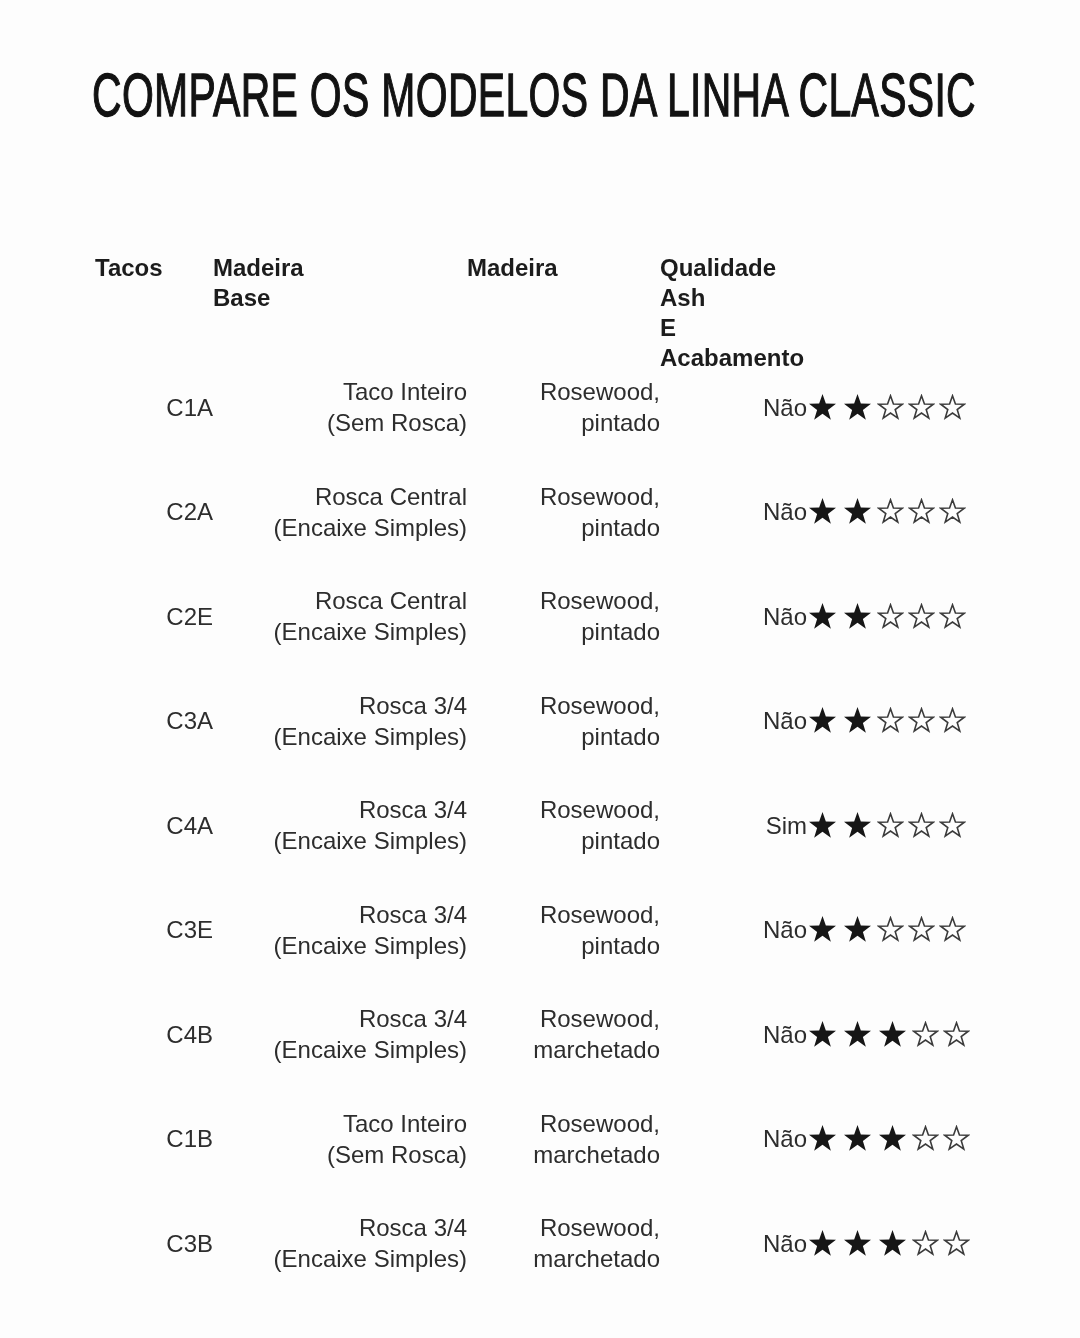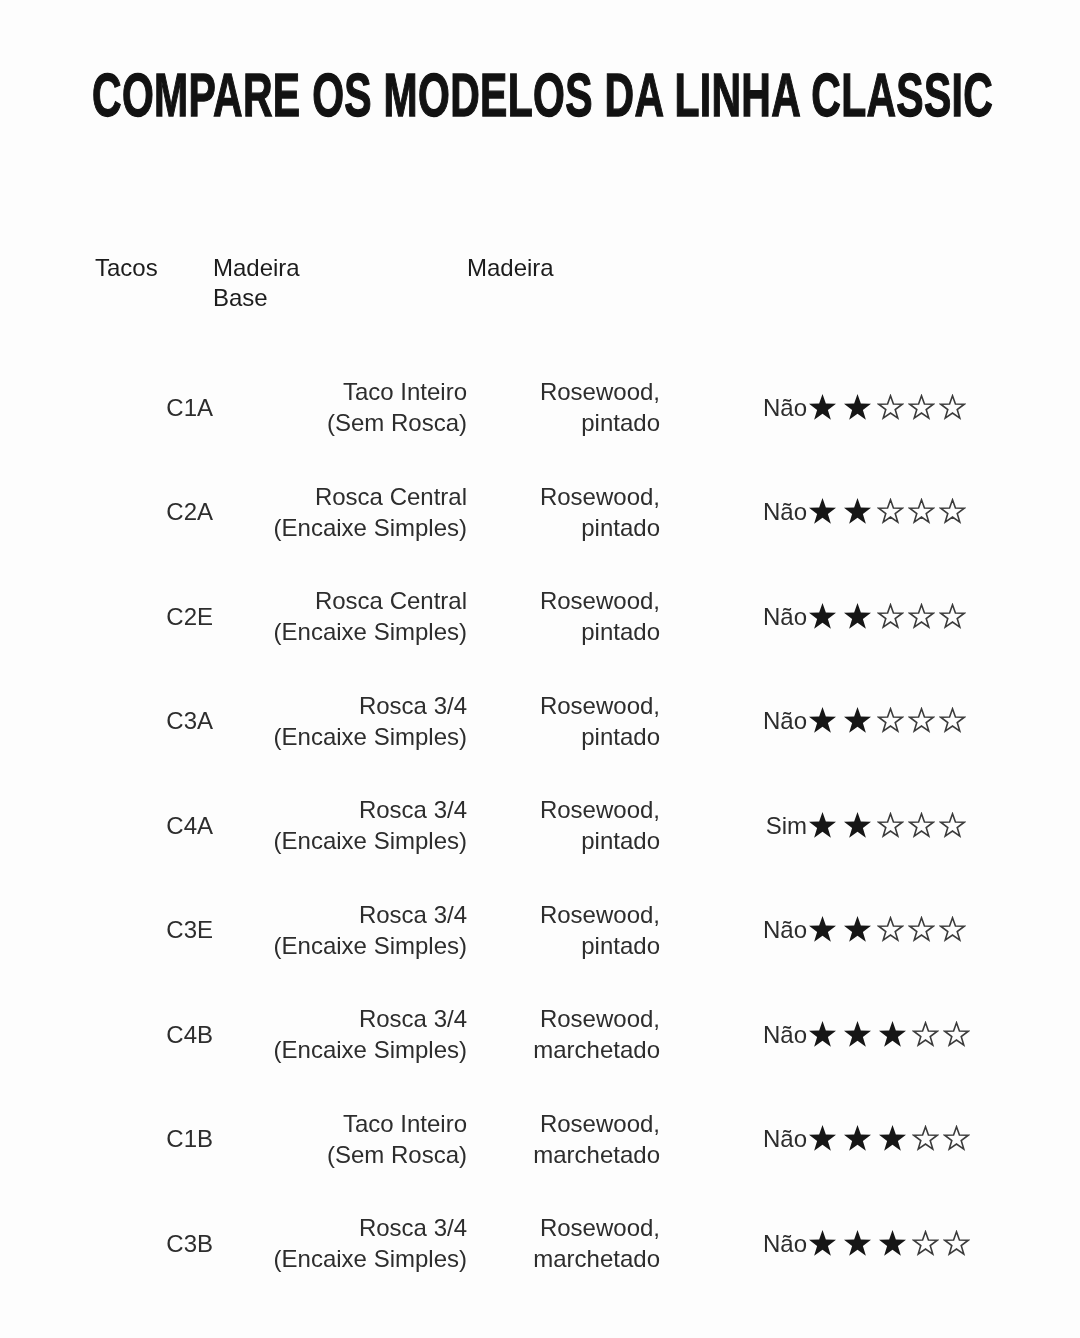--- a/index.html
+++ b/index.html
@@ -16,21 +16,21 @@
     width:1080px;height:1338px;
     background:var(--bg);
     font-family:"Liberation Sans","DejaVu Sans",sans-serif;
     color:var(--text);
     overflow:hidden;
   }
   h1.page-title{
     margin:64px 0 0 92px;
     font-size:62px;
     line-height:1;
-    font-weight:700;
+    font-weight:400;
     color:var(--title);
     white-space:nowrap;
   }
   .title-inner{
     display:inline-block;
     transform:scaleX(0.66);
     transform-origin:0 50%;
     -webkit-text-stroke:1.3px var(--title);
     letter-spacing:0.5px;
   }
@@ -40,21 +40,21 @@
   }
   .thead,.trow{
     display:grid;
     grid-template-columns:118px 254px 193px 147px 188px;
   }
   .thead{
     height:102px;
     align-items:start;
   }
   .th{
-    font-weight:400;
+    font-weight:700;
     font-size:24px;
     line-height:30px;
     color:var(--header);
     white-space:pre-line;
   }
   .trow{
     height:104.5px;
     align-items:center;
     text-align:right;
   }
@@ -78,20 +78,22 @@
 <body>
 
 <h1 class="page-title"><span class="title-inner">COMPARE OS MODELOS DA LINHA CLASSIC</span></h1>
 
 <div class="comparison-table">
   <div class="thead">
     <div class="th">Tacos</div>
     <div class="th">Madeira
 Base</div>
     <div class="th">Madeira</div>
+    <div class="th">Qualidade Ash
+E Acabamento</div>
   </div>
   <div id="table-body">
   <div class="trow">
     <div class="cell">C1A</div>
     <div class="cell">Taco Inteiro
 (Sem Rosca)</div>
     <div class="cell">Rosewood,
 pintado</div>
     <div class="cell">Não</div>
     <div class="cell">

